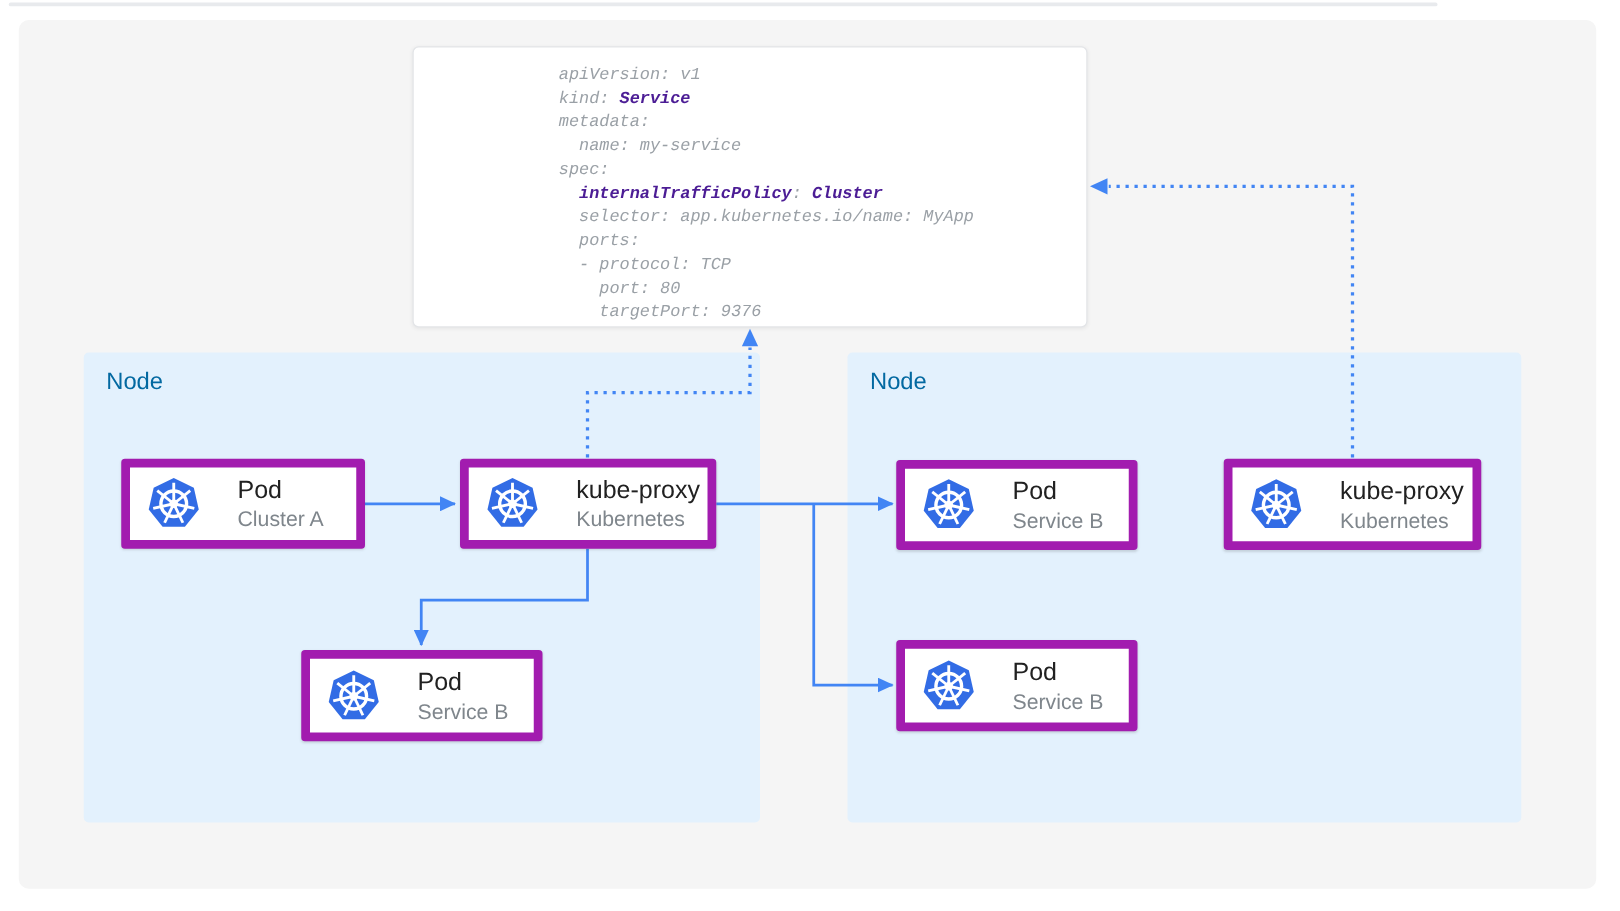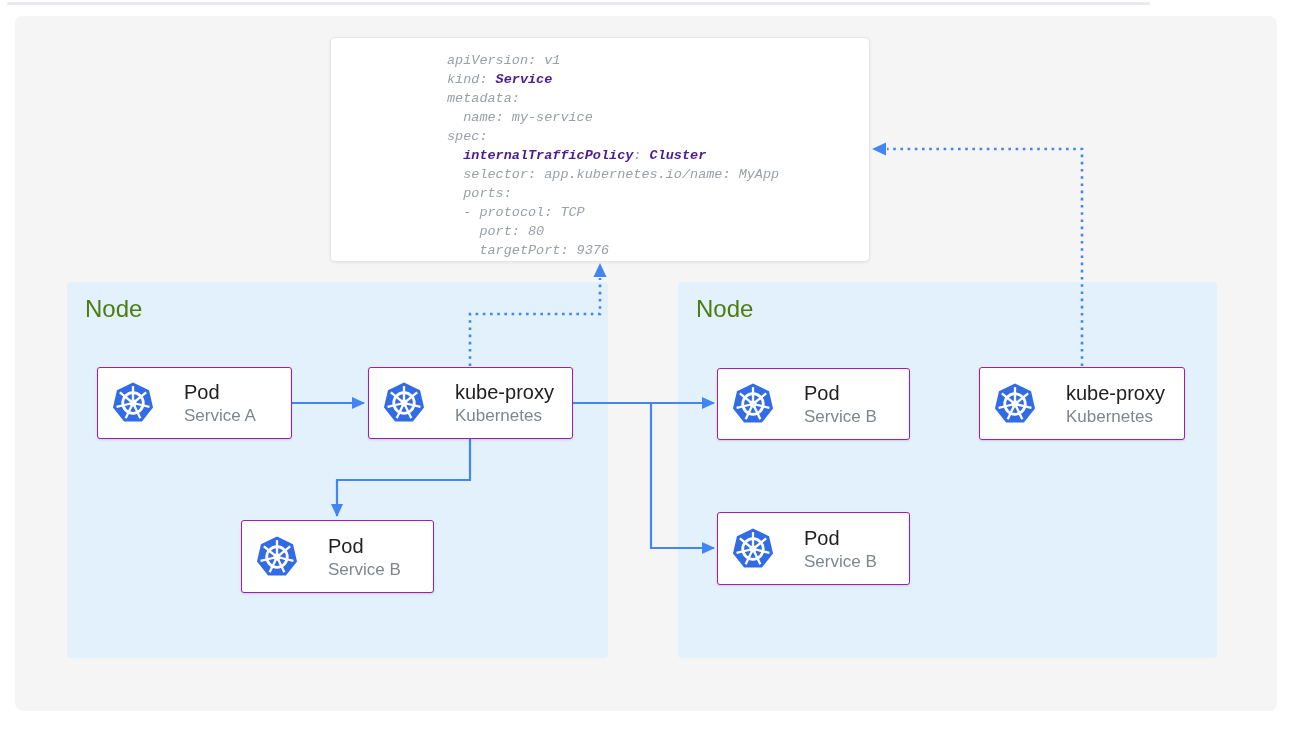--- a/index.html
+++ b/index.html
@@ -14,36 +14,36 @@
   #panel{
     position:absolute;left:15px;top:16px;width:1262px;height:695px;
     background:#f5f5f5;border-radius:8px;z-index:1;
   }
   .node{
     position:absolute;background:#e3f1fd;border-radius:4px;z-index:2;
   }
   #node-left{left:67px;top:282px;width:541px;height:376px;}
   #node-right{left:678px;top:282px;width:539px;height:376px;}
   .node-label{
-    position:absolute;left:18px;top:13px;font-size:24px;color:#4d7c0f;
+    position:absolute;left:18px;top:13px;font-size:19px;color:#0369a1;
   }
   #yaml-card{
     position:absolute;left:330px;top:37px;width:540px;height:225px;
     background:#ffffff;border:1px solid #e3e5e8;border-radius:5px;
     box-shadow:0 1px 3px rgba(60,64,67,.08);z-index:3;box-sizing:border-box;
   }
   #yaml-lines{
     position:absolute;left:84px;top:13px;
     font-family:"Liberation Mono",monospace;font-style:italic;
     font-size:13.5px;line-height:19px;color:#9aa0a6;white-space:pre;margin-left:32px;
   }
   #yaml-lines .b{font-weight:bold;color:#4c1d95;}
   #connections{position:absolute;left:0;top:0;z-index:5;pointer-events:none;}
   .card{
-    position:absolute;background:#ffffff;border:1px solid #a21caf;
+    position:absolute;background:#ffffff;border:7px solid #a21caf;
     border-radius:3px;box-shadow:0 1px 2px rgba(60,64,67,.18);z-index:6;
     box-sizing:border-box;
   }
   .card .icon{
     position:absolute;left:13px;top:50%;transform:translateY(-50%);
     width:44px;height:46px;
   }
   .card .icon svg{width:100%;height:100%;display:block;}
   .card .txt{
     position:absolute;left:86px;top:50%;transform:translateY(-50%);
@@ -111,21 +111,21 @@
   </svg>
 
   <div class="card" style="left:97px;top:367px;width:195px;height:72px">
     <span class="icon">
       <svg viewBox="0 0 24 24">
           <use href="#k8s-icon"></use>
         </svg>
       </span>
     <div class="txt">
       <div class="title">Pod</div>
-      <div class="sub">Service A</div>
+      <div class="sub">Cluster A</div>
     </div>
   </div>
 
   <div class="card" style="left:368px;top:367px;width:205px;height:72px">
     <span class="icon">
       <svg viewBox="0 0 24 24">
           <use href="#k8s-icon"></use>
         </svg>
       </span>
     <div class="txt">

